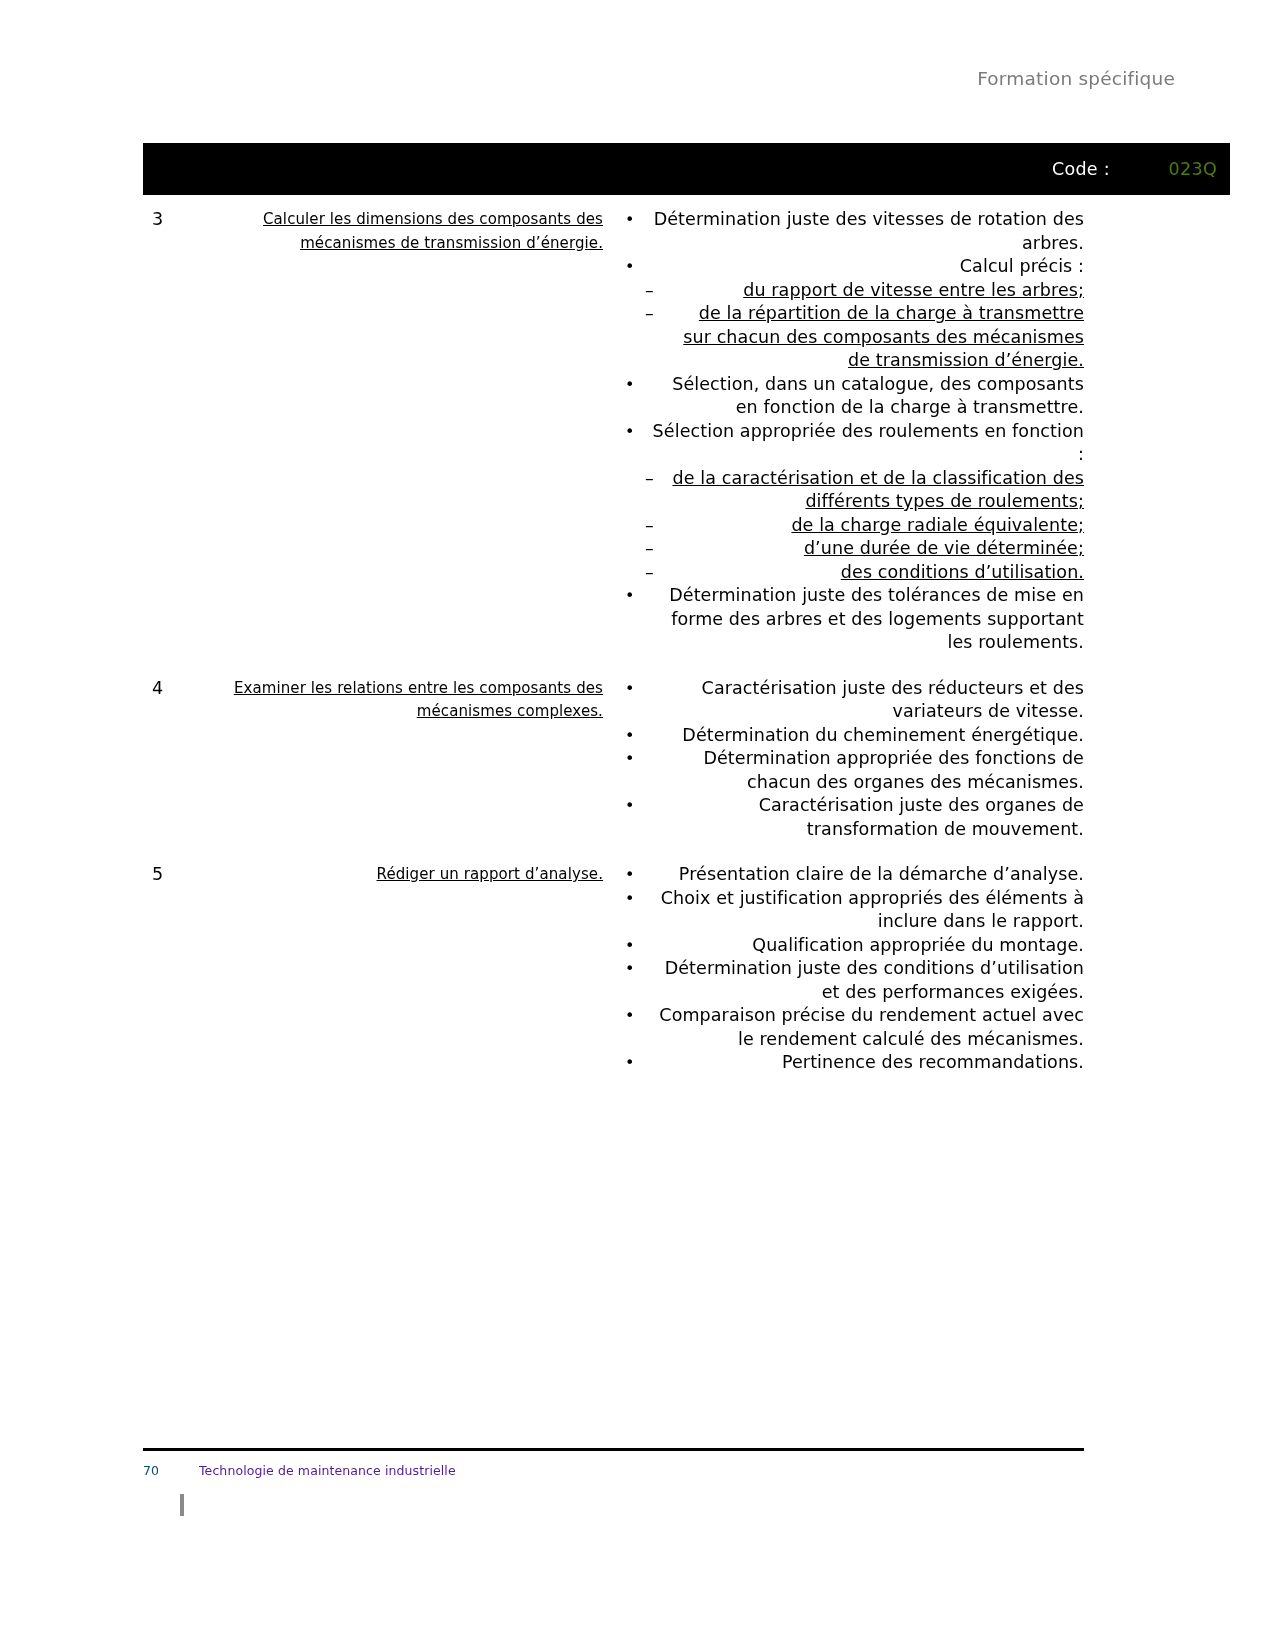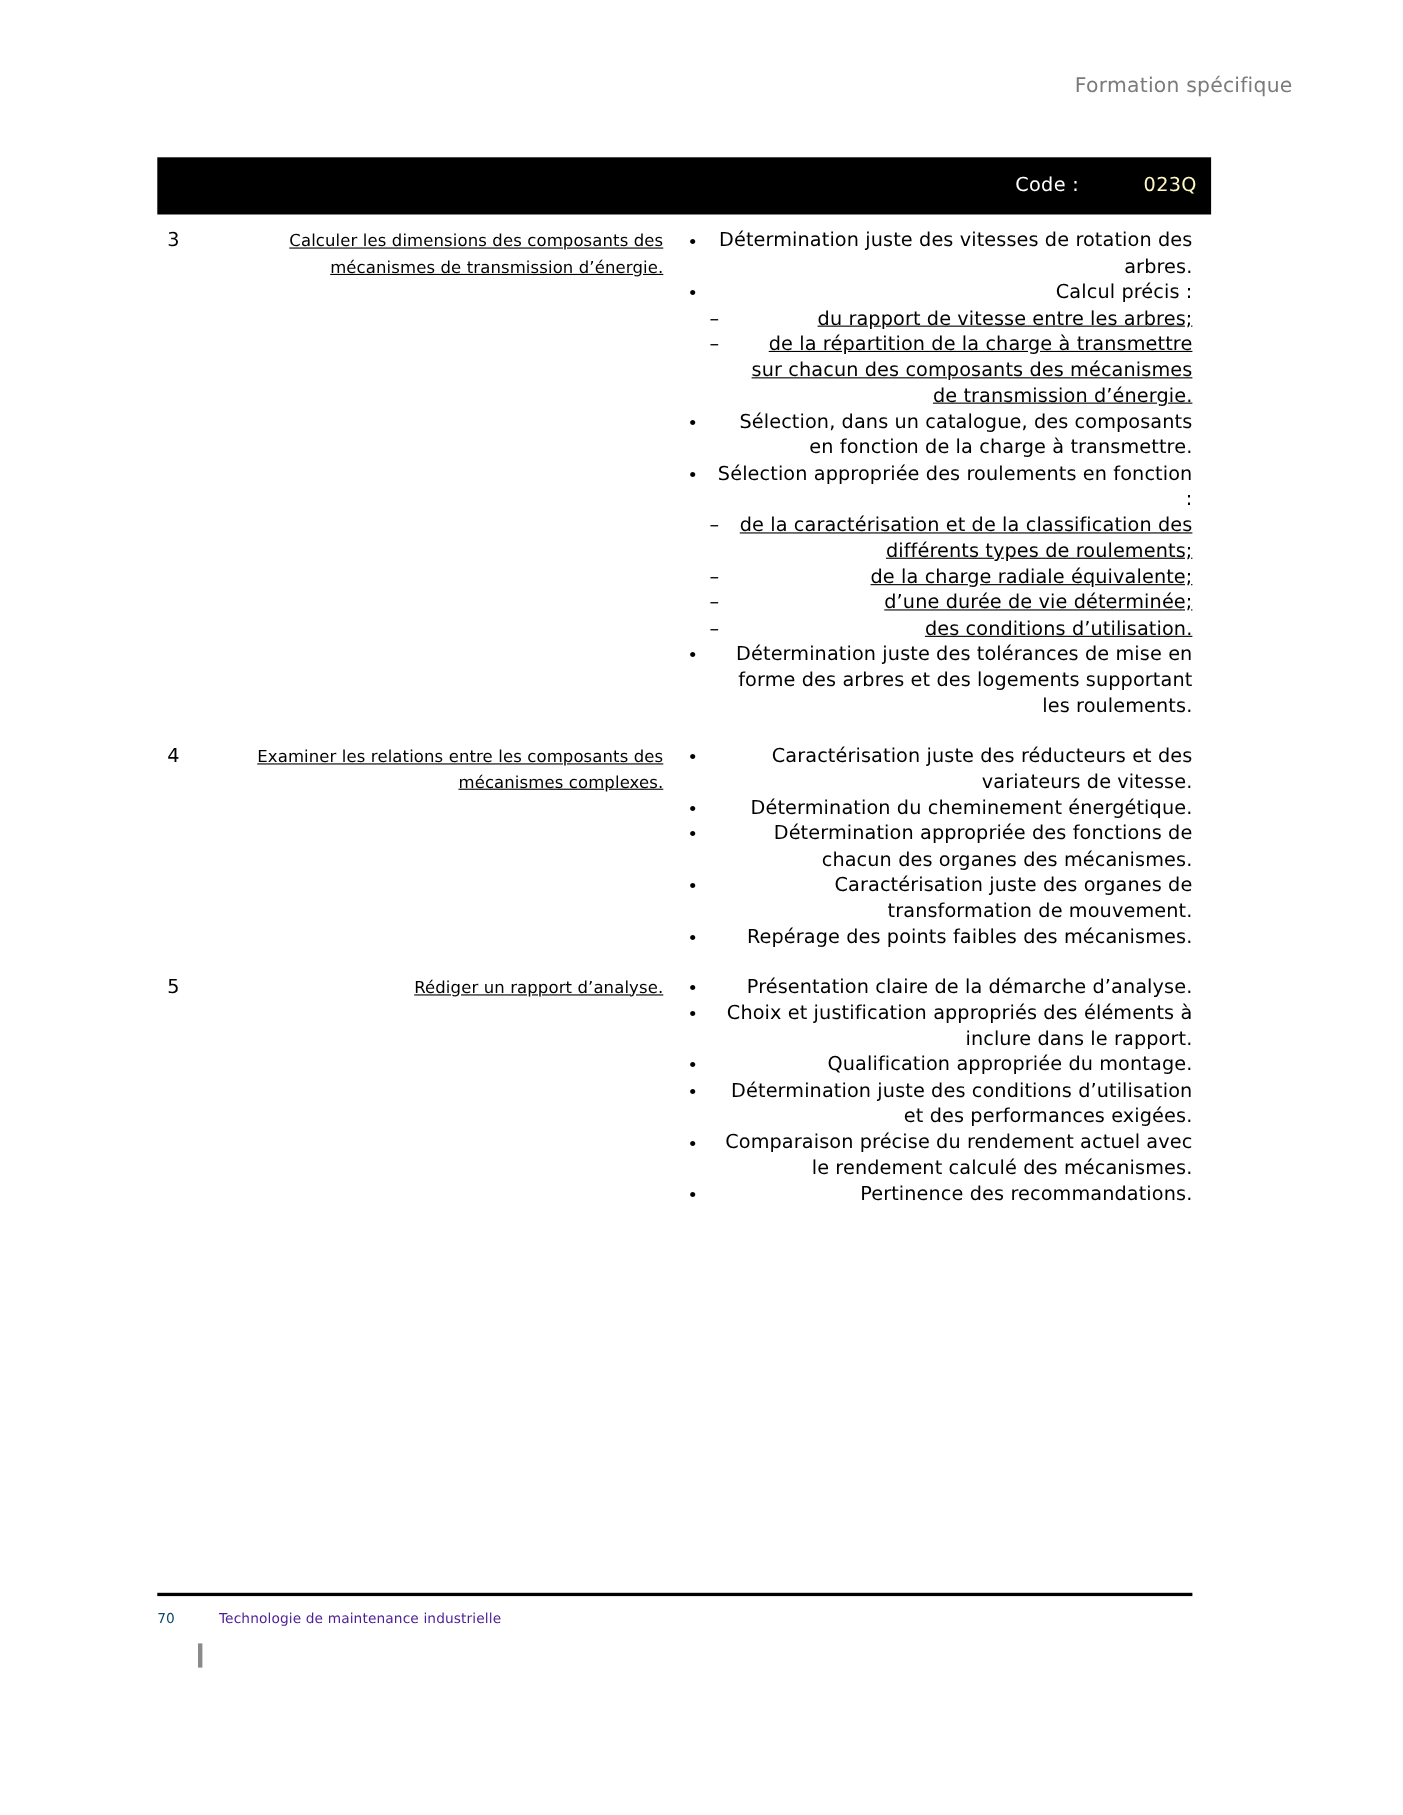--- a/index.html
+++ b/index.html
@@ -30,40 +30,40 @@
     color: #7b7b7b;
     letter-spacing: 0.2px;
     white-space: nowrap;
   }
 
   
   .code-bar {
     position: absolute;
     left: 143px;
     top: 143px;
-    width: 958px;
+    width: 1087px;
     height: 52px;
     background: #000000;
   }
   .code-bar .code-label {
     position: absolute;
     right: 120px;
     top: 50%;
     transform: translateY(-50%);
     color: #ffffff;
     font-size: 17.5px;
     letter-spacing: 0.3px;
     white-space: nowrap;
   }
   .code-bar .code-value {
     position: absolute;
     right: 13px;
     top: 50%;
     transform: translateY(-50%);
-    color: #fef9c3;
+    color: #4d7c0f;
     font-size: 17.5px;
     letter-spacing: 0.3px;
     white-space: nowrap;
   }
 
   
   .content {
     position: absolute;
     left: 143px;
     top: 208px;
@@ -219,21 +219,20 @@
         <div class="left-col">
           <div class="num">4</div>
           <div class="task-text">Examiner les relations entre les composants des mécanismes complexes.</div>
         </div>
         <div class="right-col">
           <ul class="crit">
             <li><span>Caractérisation juste des réducteurs et des variateurs de vitesse.</span></li>
             <li><span>Détermination du cheminement énergétique.</span></li>
             <li><span>Détermination appropriée des fonctions de chacun des organes des mécanismes.</span></li>
             <li><span>Caractérisation juste des organes de transformation de mouvement.</span></li>
-            <li><span>Repérage des points faibles des mécanismes.</span></li>
           </ul>
         </div>
       </div>
       <div class="row">
         <div class="left-col">
           <div class="num">5</div>
           <div class="task-text">Rédiger un rapport d’analyse.</div>
         </div>
         <div class="right-col">
           <ul class="crit">

